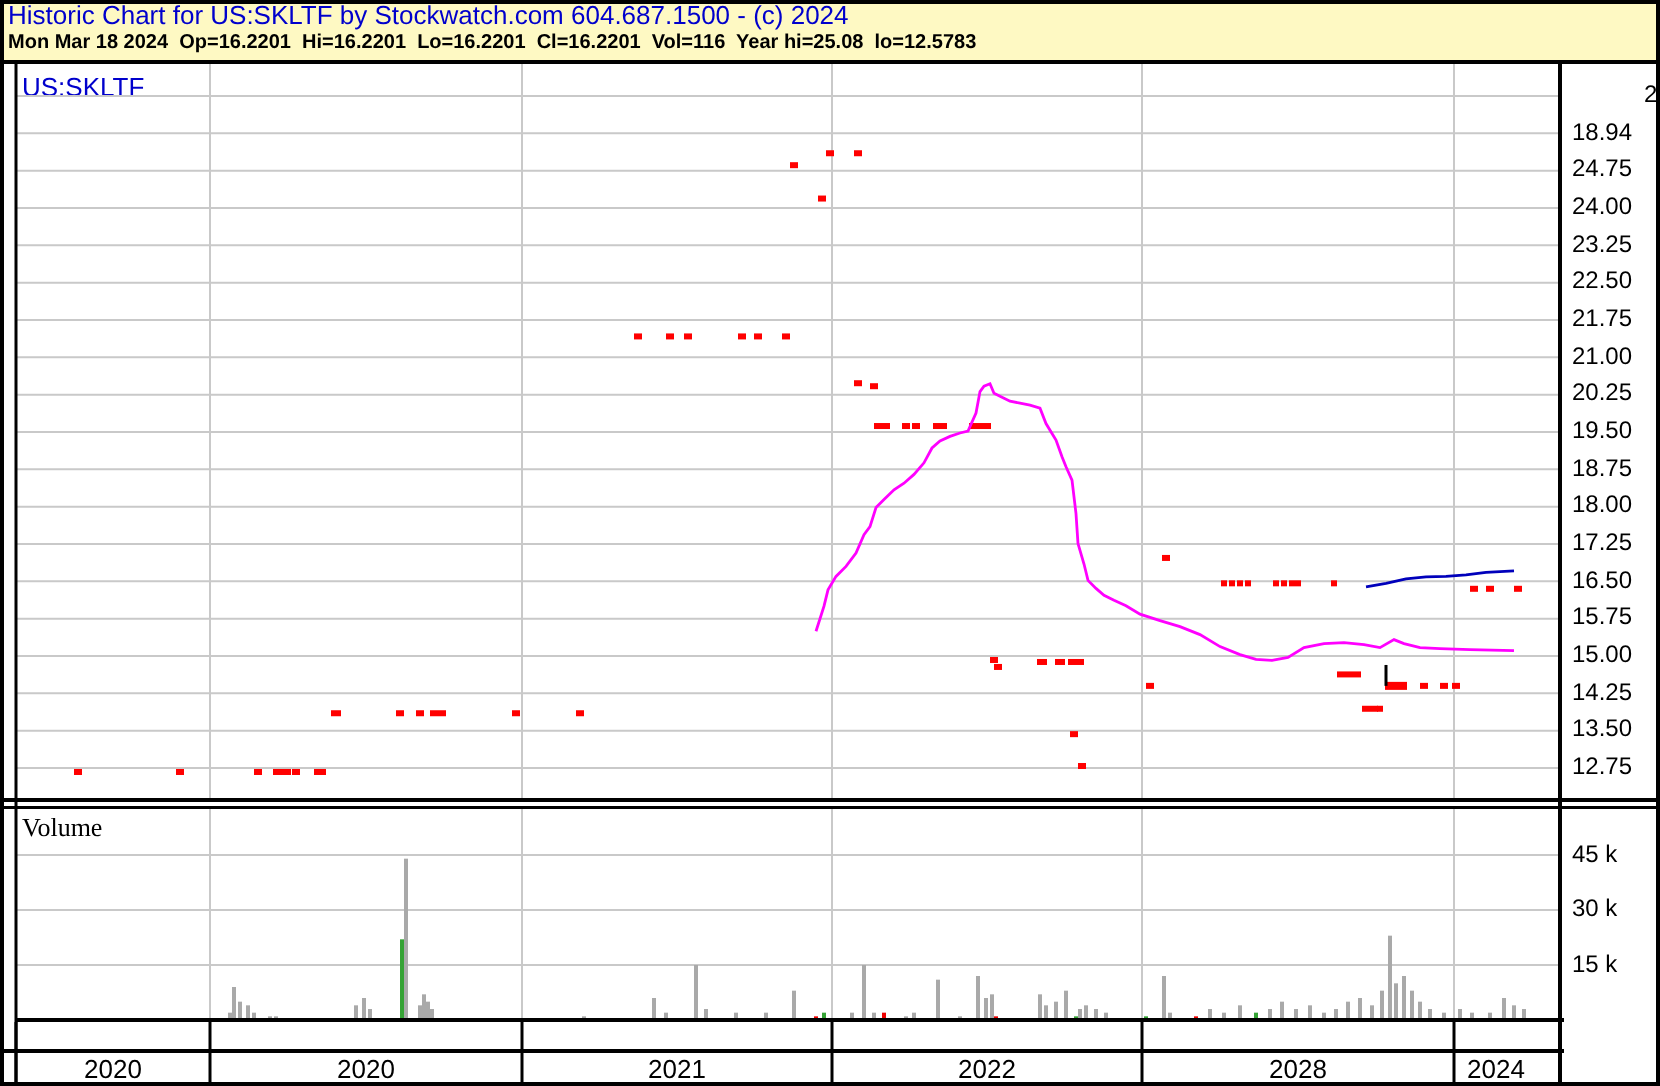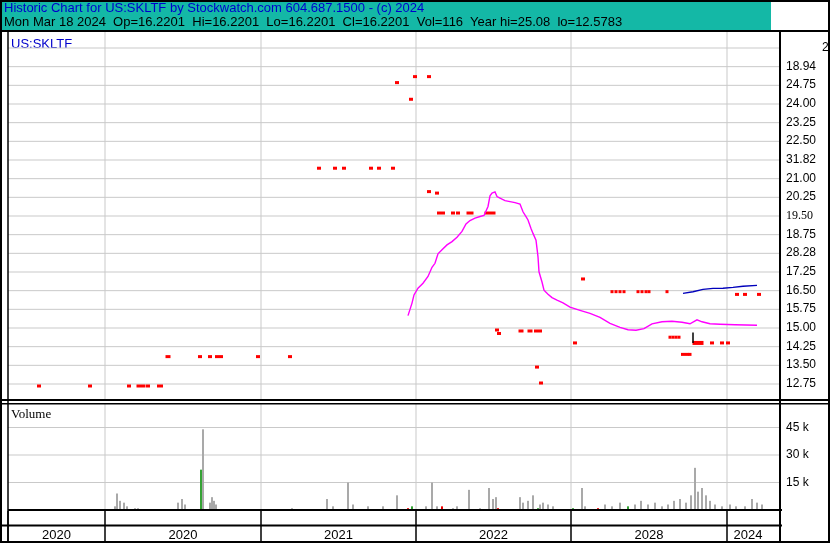--- a/index.html
+++ b/index.html
@@ -1,20 +1,20 @@
 <!DOCTYPE html>
 <html><head>
 <meta charset="utf-8">
 <style>
   html,body{margin:0;padding:0;background:#fff;}
   #app{position:relative;width:830px;height:543px;background:#ffffff;
        font-family:"Liberation Sans",sans-serif;overflow:hidden;}
-  .header{position:absolute;left:0;top:0;width:771px;height:31px;background:#14b8a6;}
+  .header{position:absolute;left:0;top:0;width:830px;height:31px;background:#fef9c3;}
   .title{position:absolute;left:4px;top:1px;font-size:13px;line-height:14px;color:#0000cc;white-space:pre;}
-  .subtitle{position:absolute;left:4px;top:15px;font-size:13px;line-height:14px;color:#000;white-space:pre;}
+  .subtitle{position:absolute;left:4px;top:15px;font-size:10px;line-height:14px;color:#000;white-space:pre;font-weight:bold;}
   .symbol{position:absolute;left:11px;top:36px;font-size:13px;color:#0000cc;}
   .vol-title{position:absolute;left:11px;top:406px;font-size:13px;color:#000;font-family:Liberation Serif, serif;}
   .axis-label{position:absolute;left:786px;font-size:12px;color:#000;line-height:13px;}
   .year-label{position:absolute;top:527px;font-size:13px;color:#000;text-align:center;}
   #chart-svg{position:absolute;left:0;top:0;}
 </style>
 </head>
 <body>
 
 <div id="app">
@@ -229,26 +229,26 @@
       <line x1="780" y1="526" x2="780" y2="541" stroke="#000000" stroke-width="1.5"></line>
       <rect x="1" y="1" width="828" height="541" fill="none" stroke="#000000" stroke-width="2"></rect>
     </svg>
   <div id="labels-layer">
       <div class="axis-label" style="top: 41px; margin-left: 36px;">26.25</div>
       <div class="axis-label" style="top: 59.6668px;">18.94</div>
       <div class="axis-label" style="top: 78.3335px;">24.75</div>
       <div class="axis-label" style="top: 97.0002px;">24.00</div>
       <div class="axis-label" style="top: 115.667px;">23.25</div>
       <div class="axis-label" style="top: 134.334px;">22.50</div>
-      <div class="axis-label" style="top: 153px;">31.82</div>
+      <div class="axis-label" style="top: 153px;">21.75</div>
       <div class="axis-label" style="top: 171.667px;">21.00</div>
       <div class="axis-label" style="top: 190.334px;">20.25</div>
-      <div class="axis-label" style="top: 209.001px; font-family: Liberation Serif, serif;">19.50</div>
+      <div class="axis-label" style="top: 209.001px;">19.50</div>
       <div class="axis-label" style="top: 227.667px;">18.75</div>
-      <div class="axis-label" style="top: 246.334px;">28.28</div>
+      <div class="axis-label" style="top: 246.334px;">18.00</div>
       <div class="axis-label" style="top: 265.001px;">17.25</div>
       <div class="axis-label" style="top: 283.668px;">16.50</div>
       <div class="axis-label" style="top: 302.334px;">15.75</div>
       <div class="axis-label" style="top: 321.001px;">15.00</div>
       <div class="axis-label" style="top: 339.668px;">14.25</div>
       <div class="axis-label" style="top: 358.335px;">13.50</div>
       <div class="axis-label" style="top: 377.001px;">12.75</div>
       <div class="axis-label" style="top: 420.5px;">45 k</div>
       <div class="axis-label" style="top: 448px;">30 k</div>
       <div class="axis-label" style="top: 475.5px;">15 k</div>

